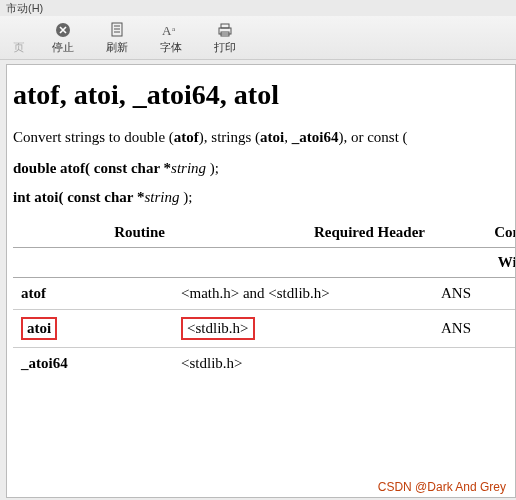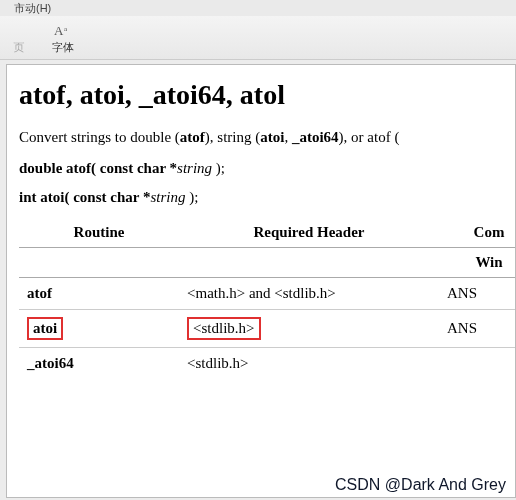--- a/index.html
+++ b/index.html
@@ -7,21 +7,21 @@
     margin: 0;
     font-family: "Microsoft YaHei", "SimSun", Arial, sans-serif;
     background: #ececec;
     width: 516px;
     height: 500px;
     overflow: hidden;
     position: relative;
   }
   .menubar-strip {
     height: 16px;
-    padding-left: 14px;
+    padding-left: 6px;
     font-size: 11px;
     color: #444;
     background: #eaeaea;
     line-height: 16px;
   }
   .toolbar {
     display: flex;
     align-items: center;
     height: 44px;
     background: linear-gradient(#f4f4f4,#e8e8e8);
@@ -40,89 +40,117 @@
     cursor: pointer;
   }
   .tb-btn.disabled { color: #aaa; }
   .tb-btn .ico { height: 18px; display:flex; align-items:center; justify-content:center; }
   .tb-btn .lbl { margin-top: 1px; }
   .tb-btn.narrow { width: 34px; }
   .page {
     margin: 4px 0 0 6px;
     background: #fff;
     border: 1px solid #bbb;
-    padding: 12px 12px;
+    padding: 12px 6px;
     height: 434px;
     overflow: hidden;
     font-family: "Times New Roman", serif;
     color: #000;
   }
   h1 { font-size: 28px; margin: 2px 0 18px 0; font-weight: bold; }
   .desc { font-size: 15px; margin: 6px 0 14px 0; white-space: nowrap; }
   .sig { font-size: 15px; margin: 12px 0; font-weight: bold; }
   .sig .param { font-style: italic; font-weight: normal; text-align: center; }
   .sig .nb { font-weight: normal; }
   table.rtable {
     border-collapse: collapse;
     width: 520px;
     margin-top: 10px;
     font-size: 15px;
   }
   .rtable th {
-    text-align: center;
+    text-align: right;
     padding: 6px 8px;
     border-bottom: 1.5px solid #aaa;
     font-weight: bold;
   }
   .rtable td {
     padding: 7px 8px;
     border-bottom: 1px solid #ccc;
     white-space: nowrap;
   }
   .rtable td.rname { font-weight: bold; }
   .hlbox {
     border: 2px solid #e03030;
     padding: 1px 4px;
     display: inline-block;
   }
   .watermark {
     position: absolute;
     right: 10px;
     bottom: 6px;
-    font-size: 16px;
-    color: #0f172a;
+    font-size: 12px;
+    color: #c2410c;
     font-family: Arial, sans-serif;
   }
 </style>
 </head>
 <body>
 
 <div class="menubar-strip">市动(H)</div>
 
 <div class="toolbar">
   <div class="tb-btn narrow disabled">
     <span class="ico"></span>
     <span class="lbl">页</span>
   </div>
   <div class="tb-btn">
     <span class="ico">
+      <svg width="16" height="16" viewBox="0 0 16 16">
+          <circle cx="8" cy="8" r="7" fill="#666"></circle>
+          <path d="M5 5 L11 11 M11 5 L5 11" stroke="#fff" stroke-width="1.6"></path>
+        </svg>
+    </span>
+    <span class="lbl">停止</span>
+  </div>
+  <div class="tb-btn">
+    <span class="ico">
+      <svg width="16" height="18" viewBox="0 0 16 18">
+          <rect x="3" y="2" width="10" height="13" fill="none" stroke="#555"></rect>
+          <path d="M5 5h6M5 8h6M5 11h6" stroke="#555"></path>
+        </svg>
+    </span>
+    <span class="lbl">刷新</span>
+  </div>
+  <div class="tb-btn">
+    <span class="ico">
       <svg width="20" height="16" viewBox="0 0 20 16">
           <text x="1" y="13" font-size="13" font-family="serif" fill="#555">A</text>
           <text x="11" y="9" font-size="7" font-family="serif" fill="#555">a</text>
         </svg>
     </span>
     <span class="lbl">字体</span>
   </div>
+  <div class="tb-btn">
+    <span class="ico">
+      <svg width="18" height="16" viewBox="0 0 18 16">
+          <rect x="3" y="6" width="12" height="6" fill="none" stroke="#555"></rect>
+          <rect x="5" y="2" width="8" height="4" fill="none" stroke="#555"></rect>
+          <rect x="5" y="10" width="8" height="4" fill="none" stroke="#555"></rect>
+        </svg>
+    </span>
+    <span class="lbl">打印</span>
+  </div>
 </div>
 
 <div class="page">
   <h1>atof, atoi, _atoi64, atol</h1>
 
   <p class="desc">
-    <span>Convert strings to double (</span><b>atof</b><span>), string (</span><b>atoi</b><span>, </span><b>_atoi64</b><span>), or atof (</span>
+    <span>Convert strings to double (</span><b>atof</b><span>), strings (</span><b>atoi</b><span>, </span><b>_atoi64</b><span>), or const (</span>
   </p>
 
   <p class="sig">
     <span>double atof( const char *</span><span class="param">string</span><span class="nb"> );</span>
   </p>
   <p class="sig">
     <span>int atoi( const char *</span><span class="param">string</span><span class="nb"> );</span>
   </p>
 
   <table class="rtable">

